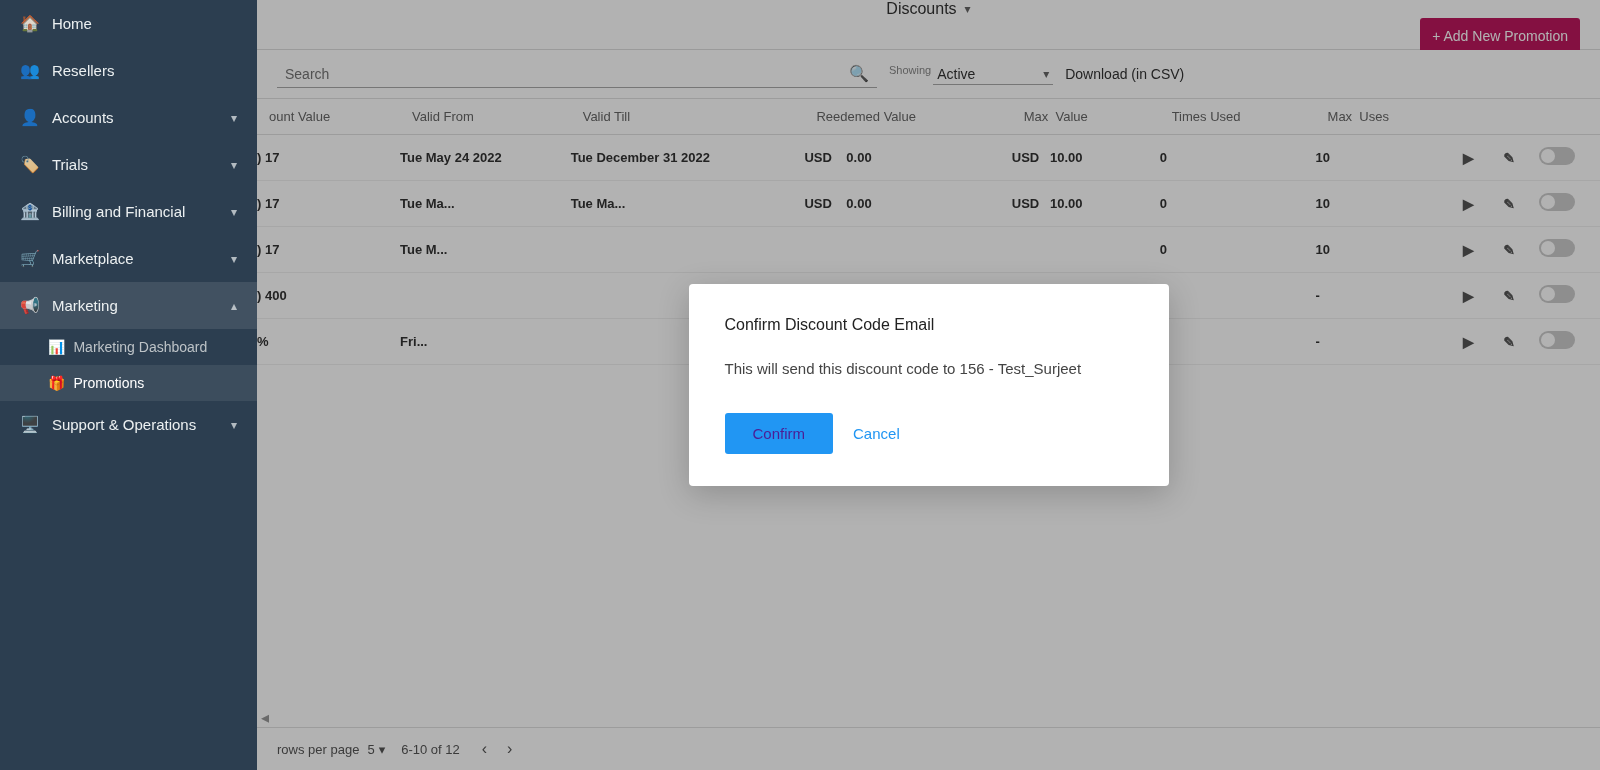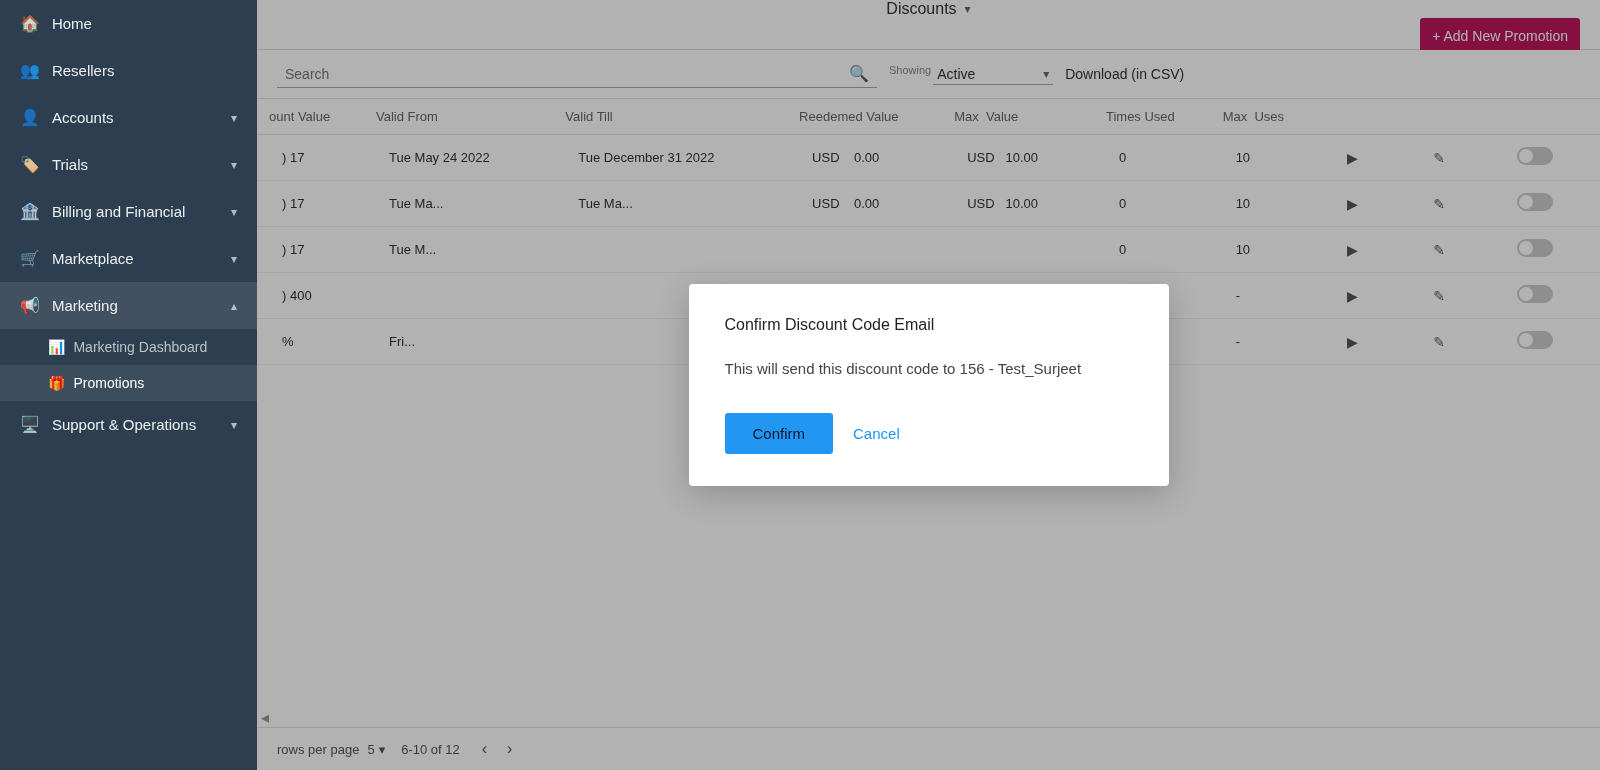--- a/index.html
+++ b/index.html
@@ -156,23 +156,24 @@
       color: #666;
       font-weight: 500;
       border-bottom: 1px solid #e0e0e0;
       white-space: nowrap;
       background: #fff;
     }
     tbody tr {
       border-bottom: 1px solid #f0f0f0;
     }
     tbody td {
-      padding: 12px 25px;
+      padding: 12px 0;
       color: #333;
       font-size: 13px;
+      font-weight: bold;
     }
     .toggle-switch {
       width: 36px;
       height: 18px;
       background: #ccc;
       border-radius: 9px;
       display: inline-block;
       cursor: pointer;
       position: relative;
     }
@@ -259,21 +260,21 @@
       margin-bottom: 32px;
       line-height: 1.5;
     }
     .dialog-actions {
       display: flex;
       align-items: center;
       gap: 20px;
     }
     .btn-confirm {
       background: #2196f3;
-      color: #0f172a;
+      color: #4c1d95;
       border: none;
       padding: 12px 28px;
       font-size: 15px;
       font-weight: 500;
       border-radius: 3px;
       cursor: pointer;
     }
     .btn-cancel {
       background: none;
       border: none;

